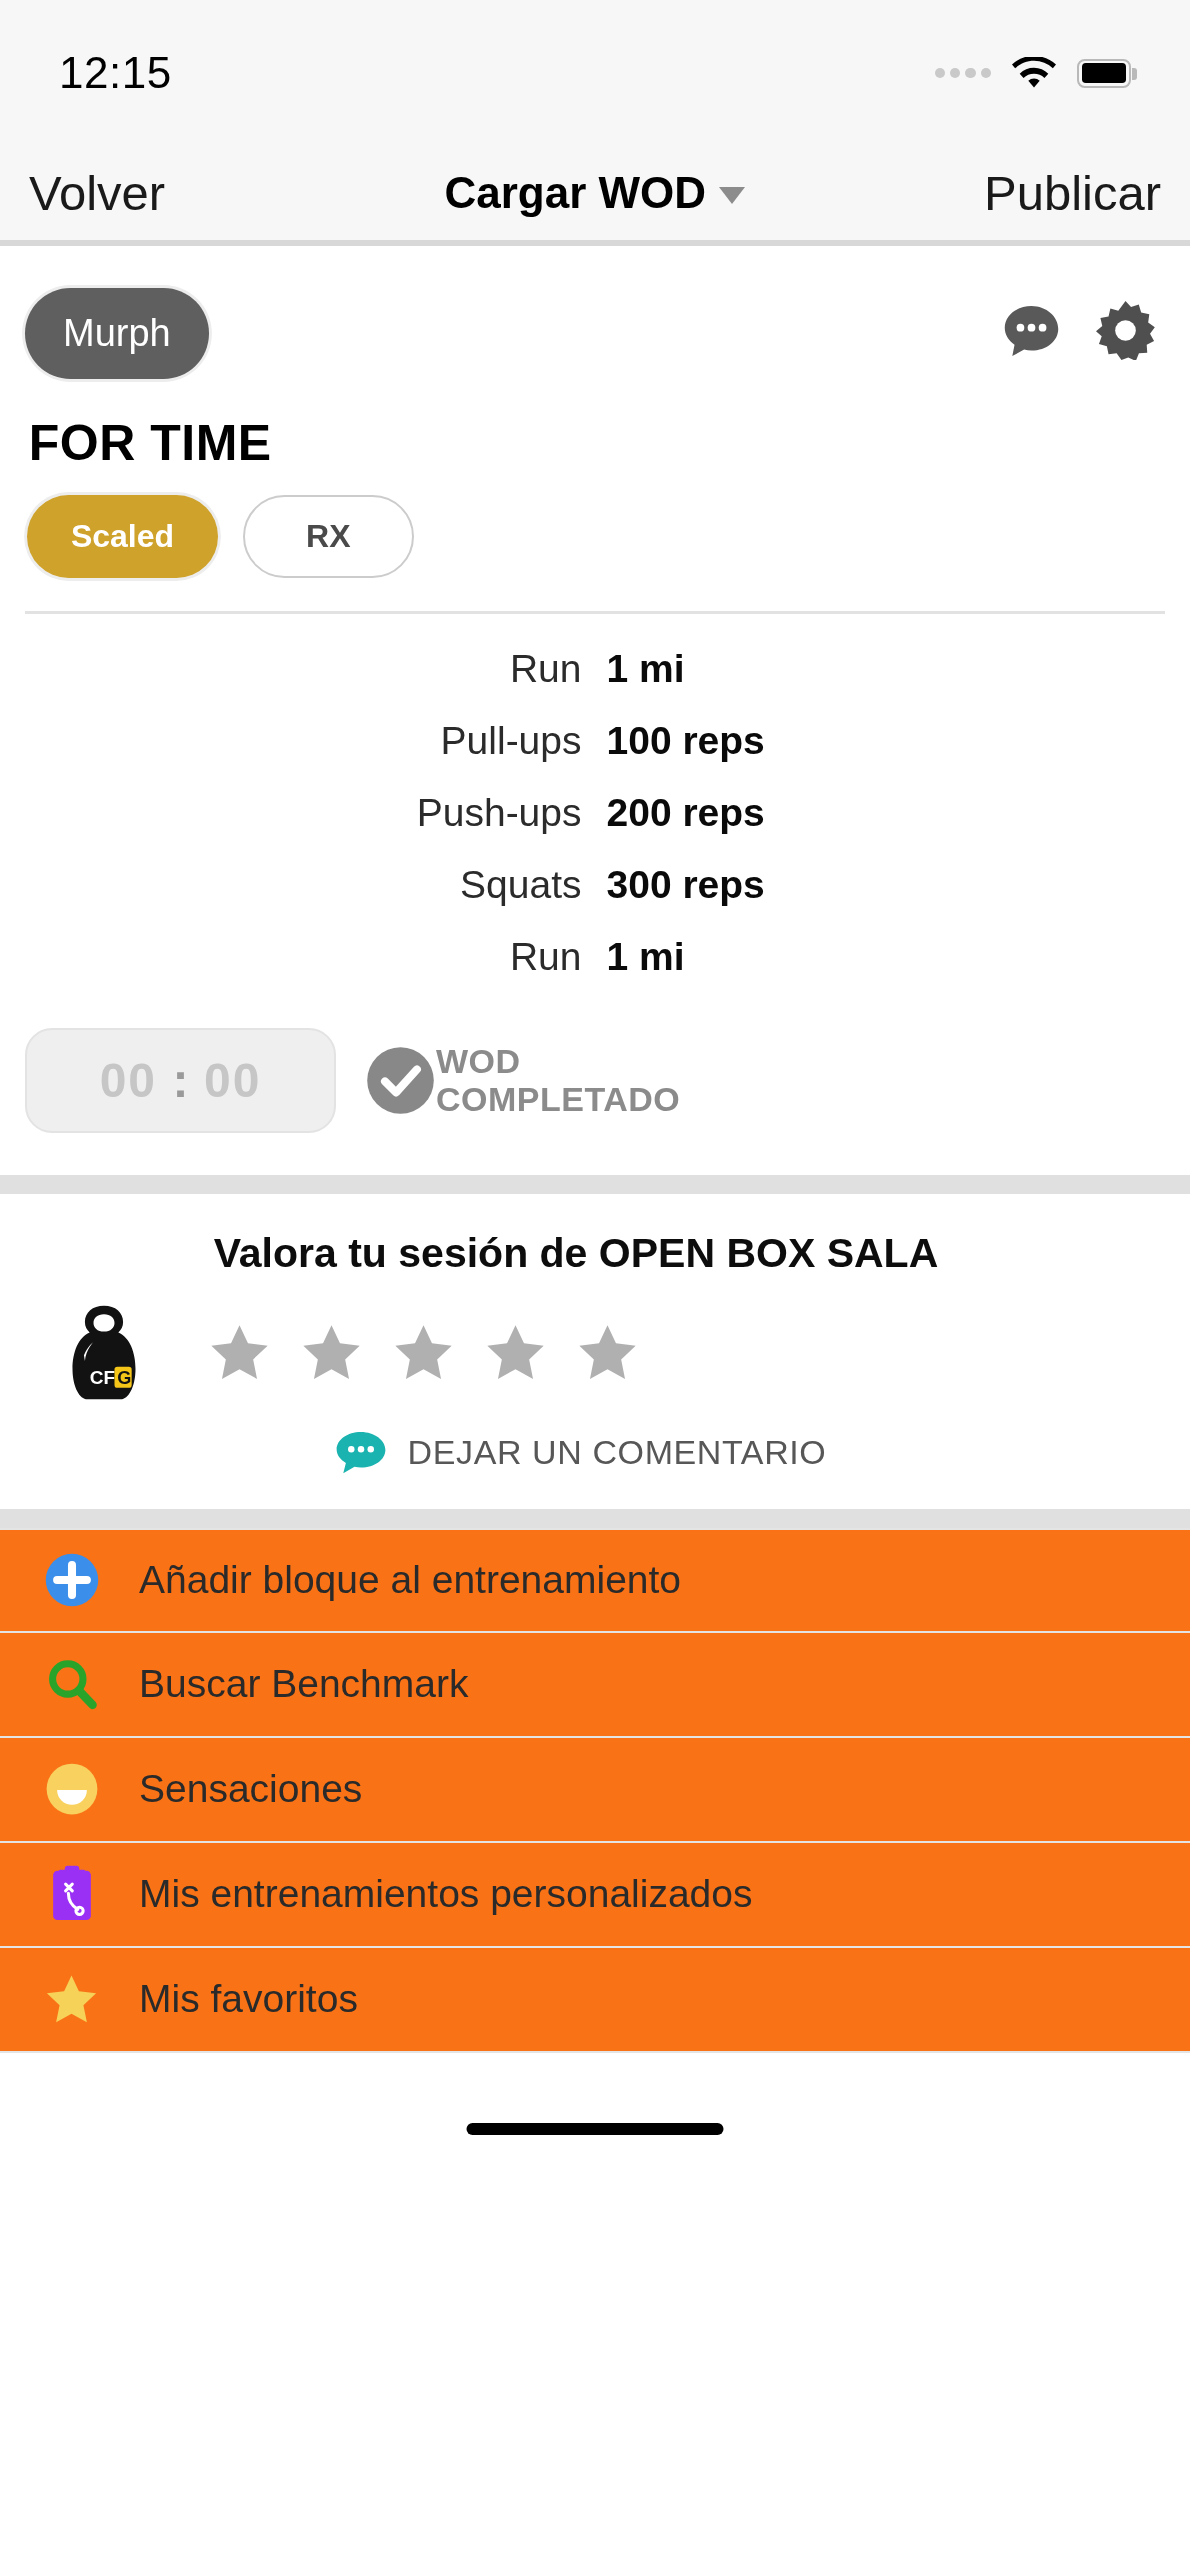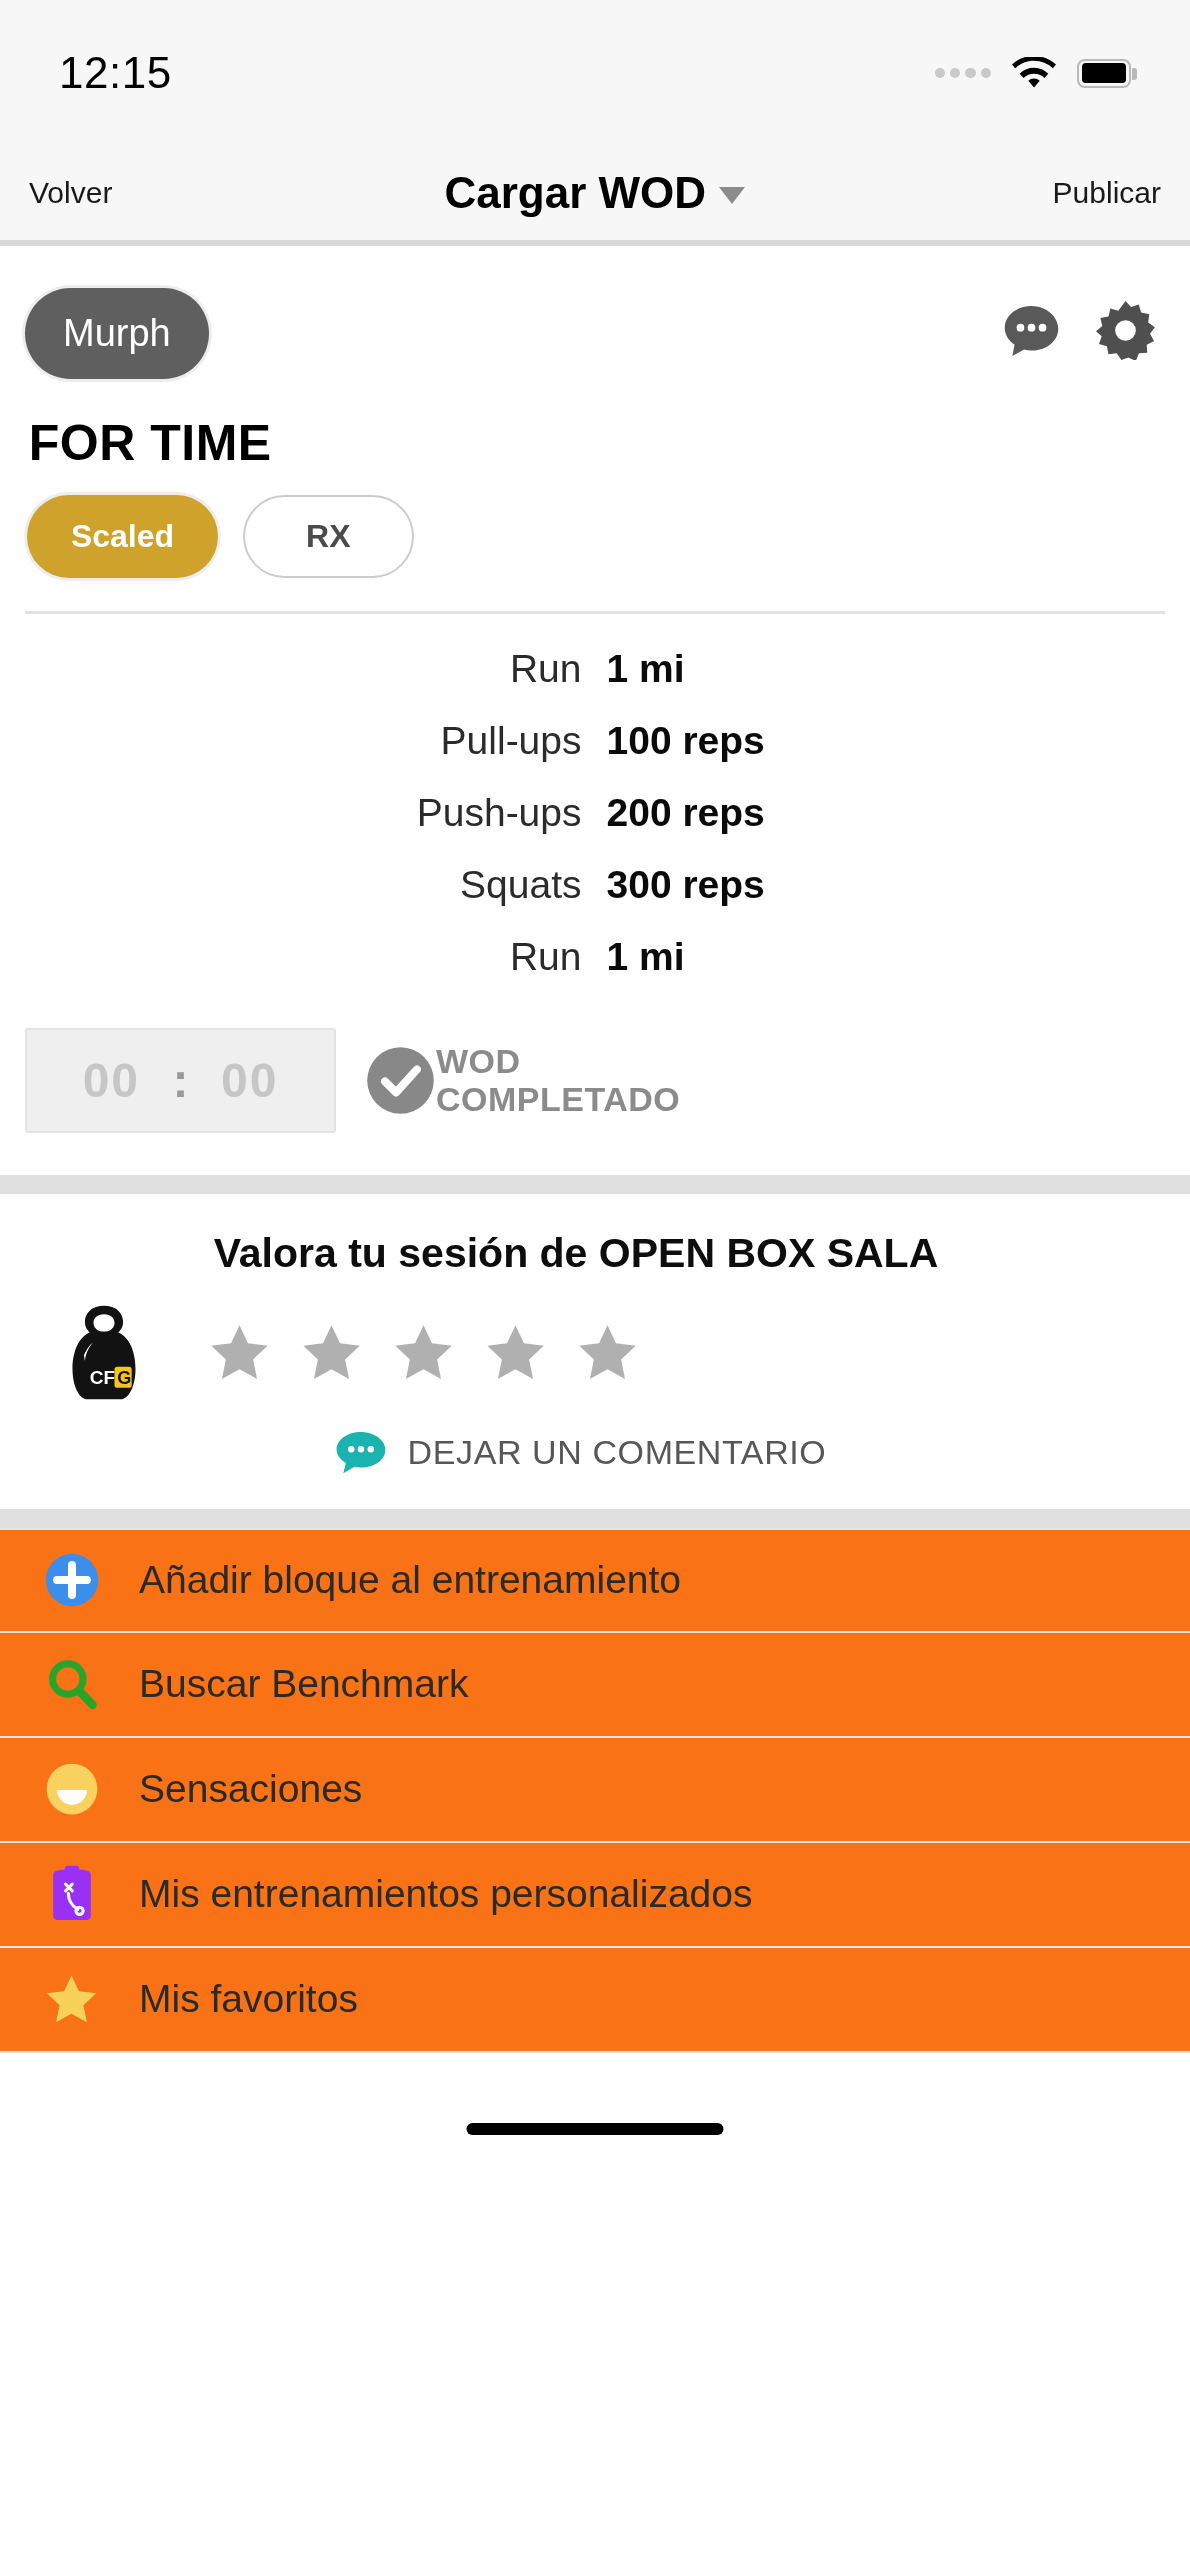--- a/index.html
+++ b/index.html
@@ -26,21 +26,21 @@
   .batt::after { content:""; position:absolute; right:-7.7px; top:7.7px; width:4.8px;height:11.5px;background:#b9b9b9;border-radius:0 2.9px 2.9px 0;}
   .batt i { position: absolute; inset: 2.9px; background: #000; border-radius: 3.8px; display:block;}
 
   
   .navbar {
     height: 100px; background: #f7f7f7;
     display: flex; align-items: center; justify-content: space-between;
     padding: 0 29px; position: relative;
     border-bottom: 6.7px solid #d8d8d8;
   }
-  .nav-side { font-size: 30px; color: #1a1a1a; font-weight: 400; }
+  .nav-side { font-size: 49px; color: #1a1a1a; font-weight: 400; }
   .nav-title-wrap {
     position: absolute; left: 0; right: 0; top: 0; bottom: 0;
     display: flex; align-items: center; justify-content: center; gap: 13.4px;
     pointer-events: none;
   }
   .nav-title { font-size: 44px; font-weight: 700; color: #000; pointer-events: auto; }
   .caret {
     width: 0; height: 0; border-left: 13.4px solid transparent; border-right: 13.4px solid transparent;
     border-top: 17px solid #8c8c8c; margin-top: 5.8px; pointer-events: auto;
   }
@@ -73,22 +73,22 @@
   .move-row { display: flex; align-items: baseline; justify-content: center; margin: 0 0 28px 0; }
   .move-name {
     width: 426px; text-align: right; font-size: 39px; color: #2b2b2b; font-weight: 400;
     padding-right: 25px;
   }
   .move-val { width: 403px; text-align: left; font-size: 39px; color: #0a0a0a; font-weight: 700; }
 
   
   .timer-row { display: flex; align-items: center; gap: 29px; padding: 11.5px 0 42px 0; }
   .timer-box {
-    background: #efefef; border: 2.9px solid #e3e3e3; border-radius: 3px;
-    width: 311px; height: 105px; display: flex; align-items: center; justify-content: center; gap: 23px;
+    background: #efefef; border: 2.9px solid #e3e3e3; border-radius: 27px;
+    width: 311px; height: 105px; display: flex; align-items: center; justify-content: center; gap: 6px;
   }
   .tm-num { font-size: 48px; font-weight: 700; color: #c6c6c6; letter-spacing: 1.9px; }
   .tm-colon { font-size: 48px; font-weight: 700; color: #9a9a9a; padding: 0 9.6px; }
   .done-wrap { display: flex; align-items: center; }
   .check-circle { width: 71px; height: 71px; flex: none; }
   .done-text { font-size: 34px; font-weight: 700; color: #8b8b8b; line-height: 1.12; letter-spacing: 0.5px; }
 
   .gap-band { height: 19px; background: #e0e0e0; }
 
   

